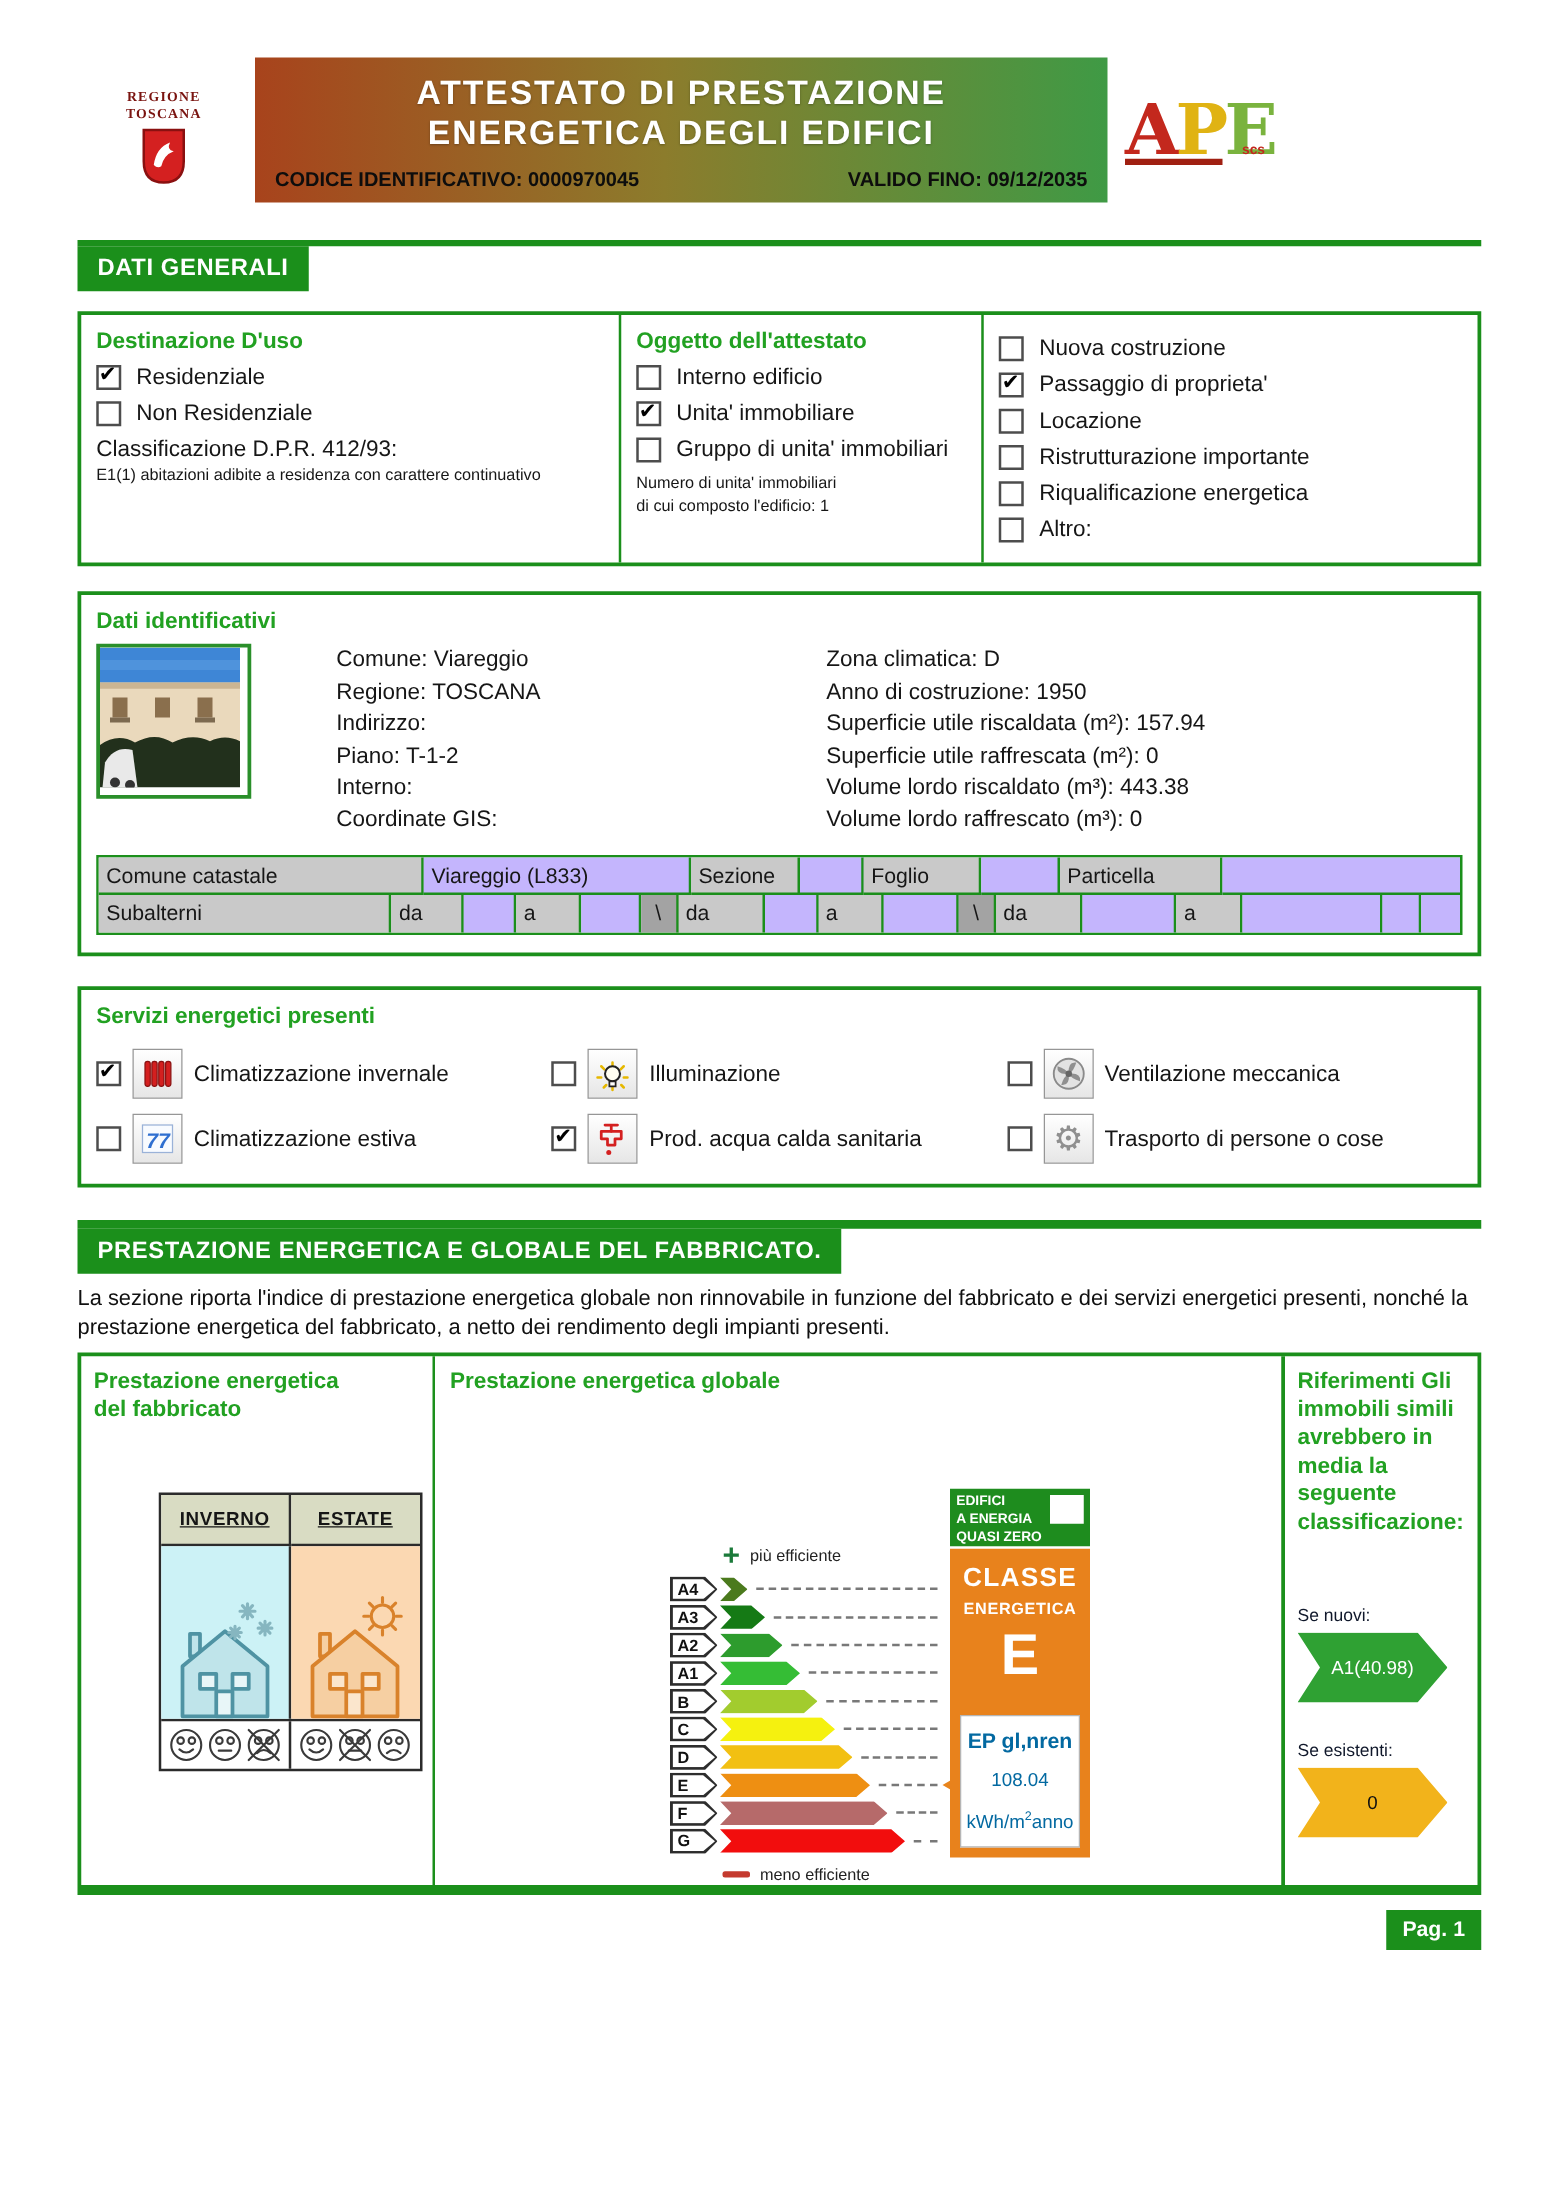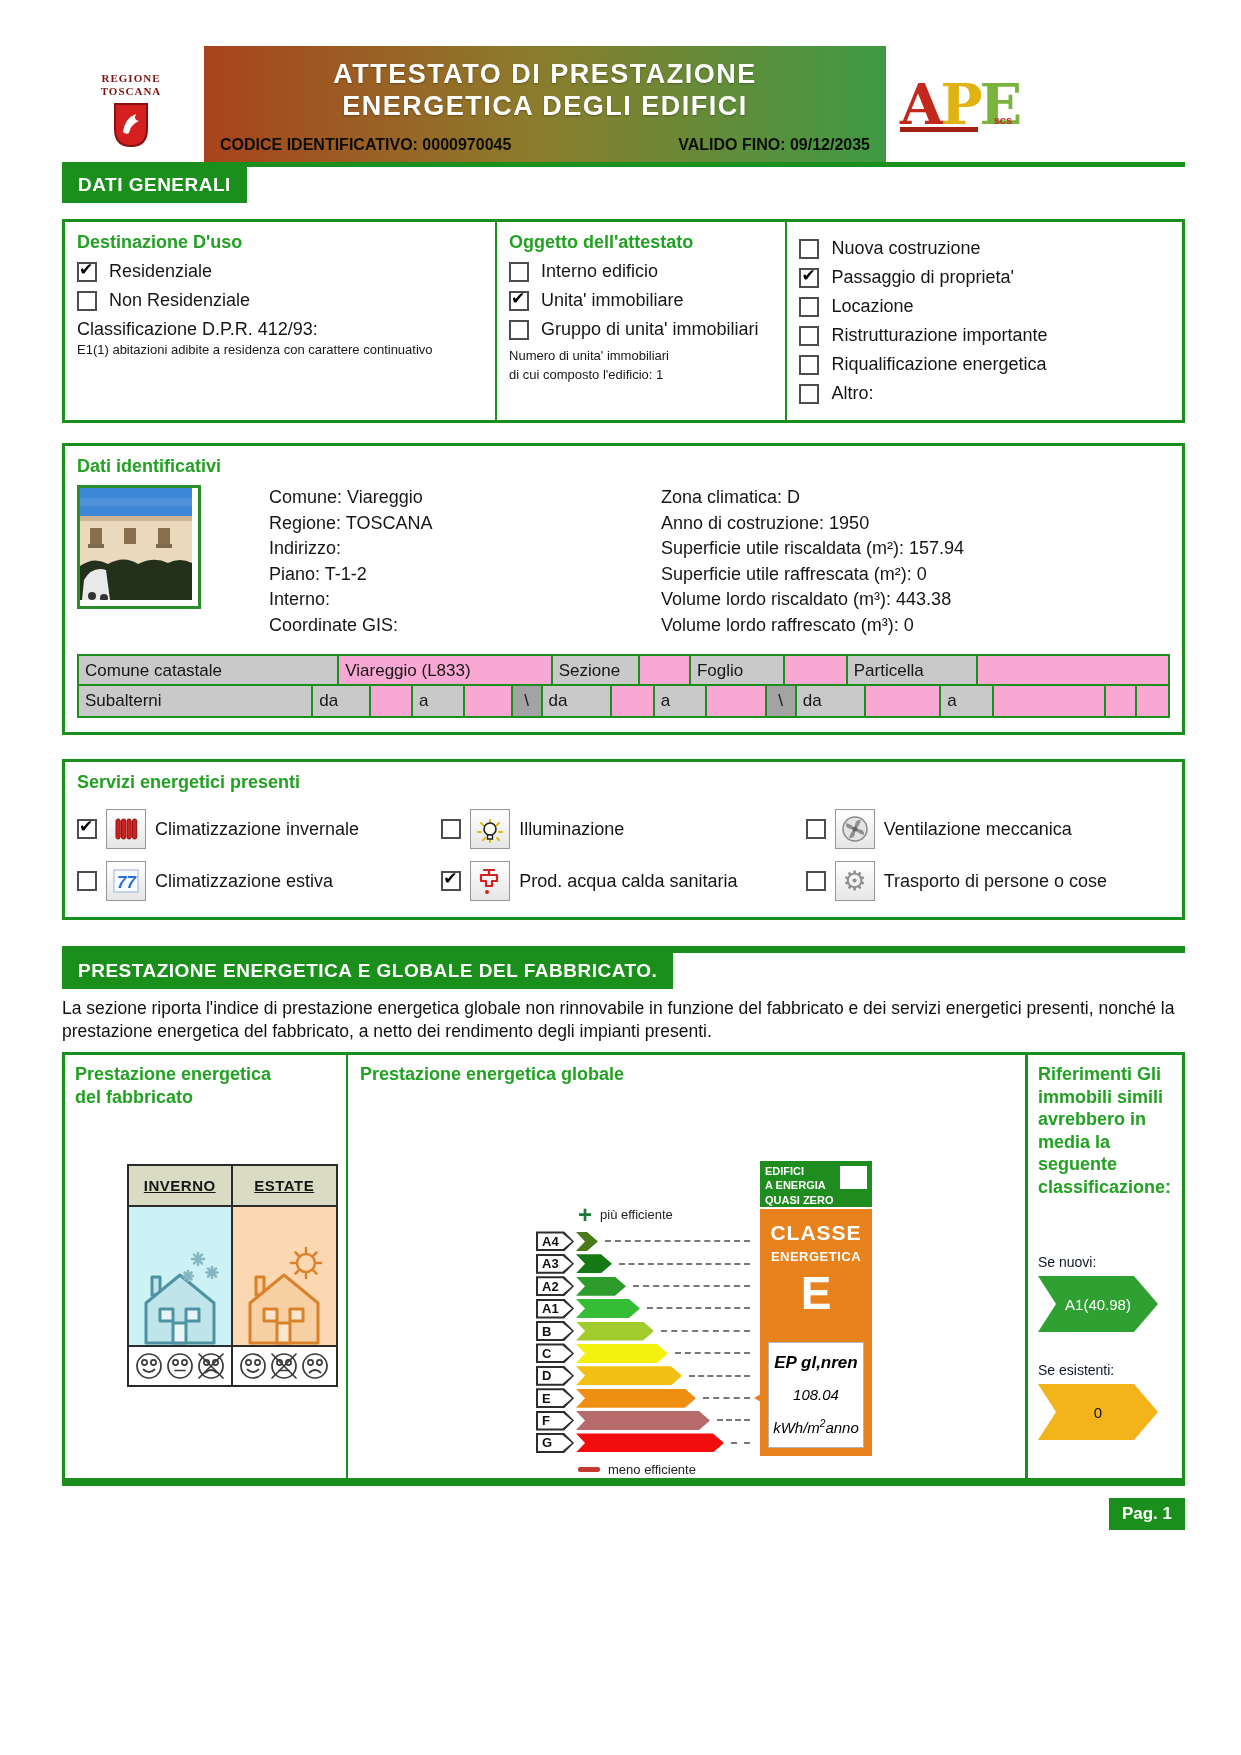--- a/index.html
+++ b/index.html
@@ -20,21 +20,21 @@
   .banner{flex:1;height:116px;background:linear-gradient(90deg,#a8431c 0%,#8c7c2c 48%,#3f9a45 100%);
     display:flex;flex-direction:column;justify-content:space-between;padding:12px 16px 8px;box-sizing:border-box;}
   .banner-title{text-align:center;color:#fff;font-size:27px;font-weight:bold;letter-spacing:1.5px;line-height:1.2;text-shadow:0 1px 2px rgba(0,0,0,.3);}
   .banner-meta{display:flex;justify-content:space-between;font-size:16px;font-weight:bold;color:#0d0d0d;}
   .ape-logo{width:116px;flex:none;padding-top:30px;position:relative;font-family:"DejaVu Serif",serif;font-weight:bold;font-size:56px;line-height:1;letter-spacing:-3px;}
   .ape-a{color:#c3281d;} .ape-p{color:#e0b313;} .ape-e{color:#7ab33e;}
   .ape-sub{font-size:11px;color:#c3281d;letter-spacing:0;position:absolute;bottom:6px;right:4px;font-family:"Liberation Sans",sans-serif;}
   .ape-bar{position:absolute;left:0;bottom:0;width:78px;height:5px;background:#a02012;}
   
   .content{margin:0 56px 0 62px;}
-  .rule-wrap{}
+  .rule-wrap{margin-top:30px;}
   .rule{height:5px;background:var(--green);}
   .head-label{display:inline-block;background:var(--green);color:#fff;font-weight:bold;font-size:19px;padding:7px 16px;letter-spacing:.5px;}
   
   .box{border:var(--border);box-sizing:border-box;}
   .box1{display:flex;margin-top:16px;min-height:150px;}
   .box1 .col{padding:8px 12px;box-sizing:border-box;}
   .b1c1{width:38.5%;}
   .b1c2{width:26%;border-left:2px solid var(--green);}
   .b1c3{width:35.5%;border-left:2px solid var(--green);}
   .sec-title{color:var(--tgreen);font-weight:bold;font-size:18px;margin:2px 0 4px;}
@@ -49,21 +49,21 @@
   .photo{width:118px;height:118px;border:3px solid #2a8f2a;flex:none;overflow:hidden;}
   .ident-left{margin-left:68px;width:392px;font-size:18px;line-height:1.42;}
   .ident-right{font-size:18px;line-height:1.42;}
   .cat-table{margin-top:16px;border:2px solid var(--green);}
   .cat-row1{display:grid;grid-template-columns:23.9% 19.6% 8% 4.7% 8.6% 5.8% 12% 17.4%;}
   .cat-row2{display:grid;grid-template-columns:188fr 46fr 34fr 42fr 38fr 24fr 56fr 34fr 42fr 48fr 24fr 56fr 60fr 42fr 90fr 25fr 25fr;}
   .cat-cell{height:30px;line-height:30px;font-size:17px;padding-left:6px;border-right:2px solid var(--green);overflow:hidden;white-space:nowrap;box-sizing:border-box;}
   .cat-cell:last-child{border-right:none;}
   .cat-row1 .cat-cell{border-bottom:2px solid var(--green);}
   .cat-label{background:#c9c9c9;}
-  .cat-value{background:#f9a8d4;}
+  .cat-value{background:#c4b5fd;}
   .cat-slash{background:#a3a3a3;text-align:center;padding-left:0;}
   
   .box3{margin-top:24px;padding:8px 12px 16px;}
   .serv-grid{display:grid;grid-template-columns:1fr 1fr 1fr;row-gap:12px;margin-top:16px;}
   .serv-item{display:flex;align-items:center;gap:9px;font-size:18px;}
   .serv-icon{width:38px;height:38px;border:1px solid #969696;background:linear-gradient(#ffffff,#e6e6e6);display:flex;align-items:center;justify-content:center;flex:none;}
   .gear-glyph{font-size:27px;color:#8f8f8f;line-height:1;}
   
   .thick-rule{height:7px;background:var(--green);margin-top:26px;}
   .prest-desc{font-size:17.5px;margin-top:8px;line-height:1.28;color:#101010;}
@@ -99,21 +99,21 @@
   .dashline{position:absolute;top:10px;right:0;border-top:2px dashed #787878;}
   .cur-arrow{position:absolute;right:-23px;top:0;width:0;height:0;border-top:11px solid transparent;border-bottom:11px solid transparent;border-right:19px solid #e8841c;}
   
   .nzeb{position:absolute;left:412px;top:106px;width:112px;height:46px;background:#1e8c1e;color:#fff;
     font-weight:bold;font-size:11px;line-height:1.3;padding:3px 5px;box-sizing:border-box;display:flex;justify-content:space-between;}
   .nzeb-sq{width:27px;height:23px;background:#fff;margin-top:2px;flex:none;}
   .classe-box{position:absolute;left:412px;top:154px;width:112px;height:247px;background:#e8821c;color:#fff;text-align:center;box-sizing:border-box;}
   .classe-l1{font-size:21px;font-weight:bold;letter-spacing:1px;margin-top:12px;}
   .classe-l2{font-size:13px;font-weight:bold;letter-spacing:.5px;margin-top:4px;}
   .classe-val{font-size:46px;font-weight:bold;margin-top:2px;}
-  .ep-box{position:absolute;left:8px;right:8px;bottom:8px;height:104px;background:#fff;border:1px solid #b5b5b5;color:#000000;font-style:italic;}
+  .ep-box{position:absolute;left:8px;right:8px;bottom:8px;height:104px;background:#fff;border:1px solid #b5b5b5;color:#0369a1;}
   .ep-label{font-weight:bold;font-size:17px;margin-top:10px;}
   .ep-value{font-size:15px;margin-top:13px;}
   .ep-unit{font-size:15px;margin-top:15px;}
   .ep-unit sup{font-size:10px;}
   
   .se-label{font-size:14px;color:#0f172a;}
   .se-nuovi{margin-top:56px;}
   .se-esist{margin-top:30px;}
   .class-arrow{width:120px;height:56px;margin-top:6px;display:flex;align-items:center;justify-content:center;
     font-size:15px;clip-path:polygon(0 0,80% 0,100% 50%,80% 100%,0 100%,15% 50%);}

